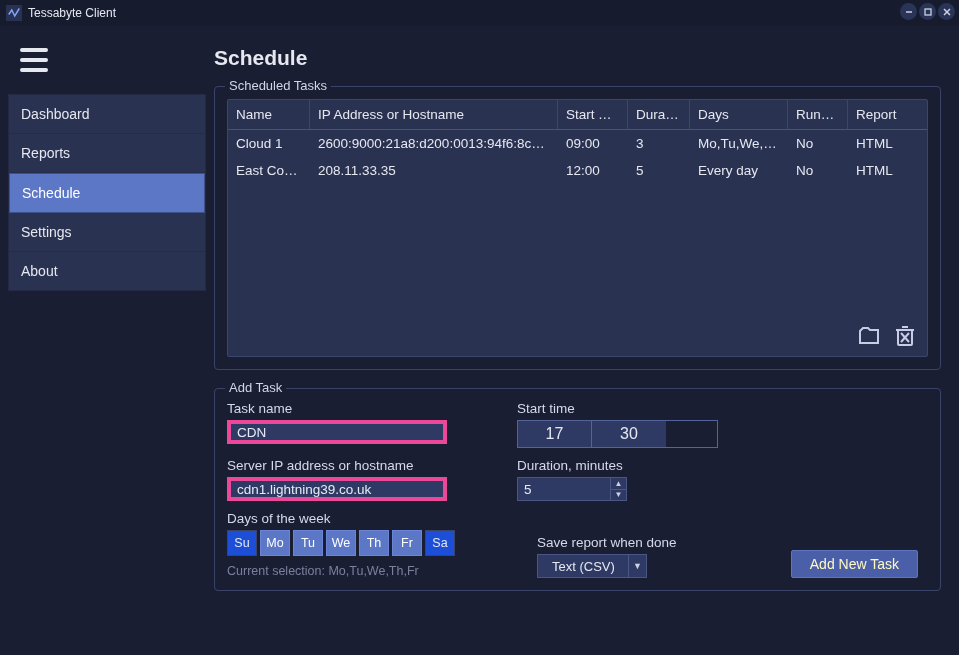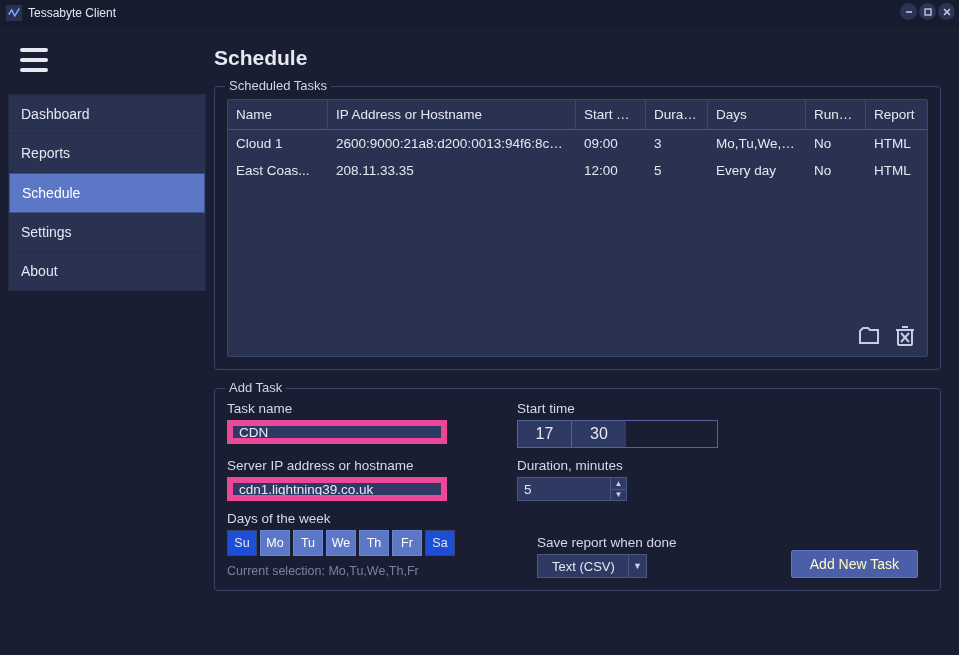--- a/index.html
+++ b/index.html
@@ -77,21 +77,21 @@
   border-bottom:1px solid #47527e;
   font-weight:500;
   font-size:13.5px;
 }
 .th, .td {
   padding:7px 8px;
   white-space:nowrap;
   overflow:hidden;
   text-overflow:ellipsis;
 }
-.c-name   { width: 100px; }
+.c-name   { width: 82px; }
 .c-ip     { width: 248px; }
 .c-start  { width: 70px; }
 .c-dur    { width: 62px; }
 .c-days   { width: 98px; }
 .c-run    { width: 60px; }
 .c-rep    { width: 54px; text-align:left;}
 .th { border-right:1px solid #3a4670; }
 .th:last-child { border-right:none; flex:1;}
 .tbody .row { display:flex; font-size:13.5px; }
 .tbody .row .td { padding:6px 8px; }
@@ -106,33 +106,33 @@
 
 .add-task-grid {
   display:grid;
   grid-template-columns: 280px 1fr 1fr;
   column-gap: 10px;
   row-gap: 10px;
 }
 .field-label { font-size:13.5px; color:#d5d9ea; margin-bottom:4px; }
 .text-input {
   background:#2f3a64;
-  border:6px solid #ec4899;
+  border:4px solid #ec4899;
   color:#e8ebf5;
   font-size:13.5px;
   padding:4px 6px;
   width: 220px;
   height:24px;
 }
 .time-box {
   display:inline-flex;
   border:1px solid #56639a;
 }
 .time-seg {
-  width:54px; height:26px;
+  width:74px; height:26px;
   background:#2f3a64;
   text-align:center;
   font-size:16px;
   line-height:26px;
 }
 .time-seg:first-child { border-right:1px solid #56639a;}
 .spinner {
   display:inline-flex;
   border:1px solid #4a5684;
   background:#2f3a64;

